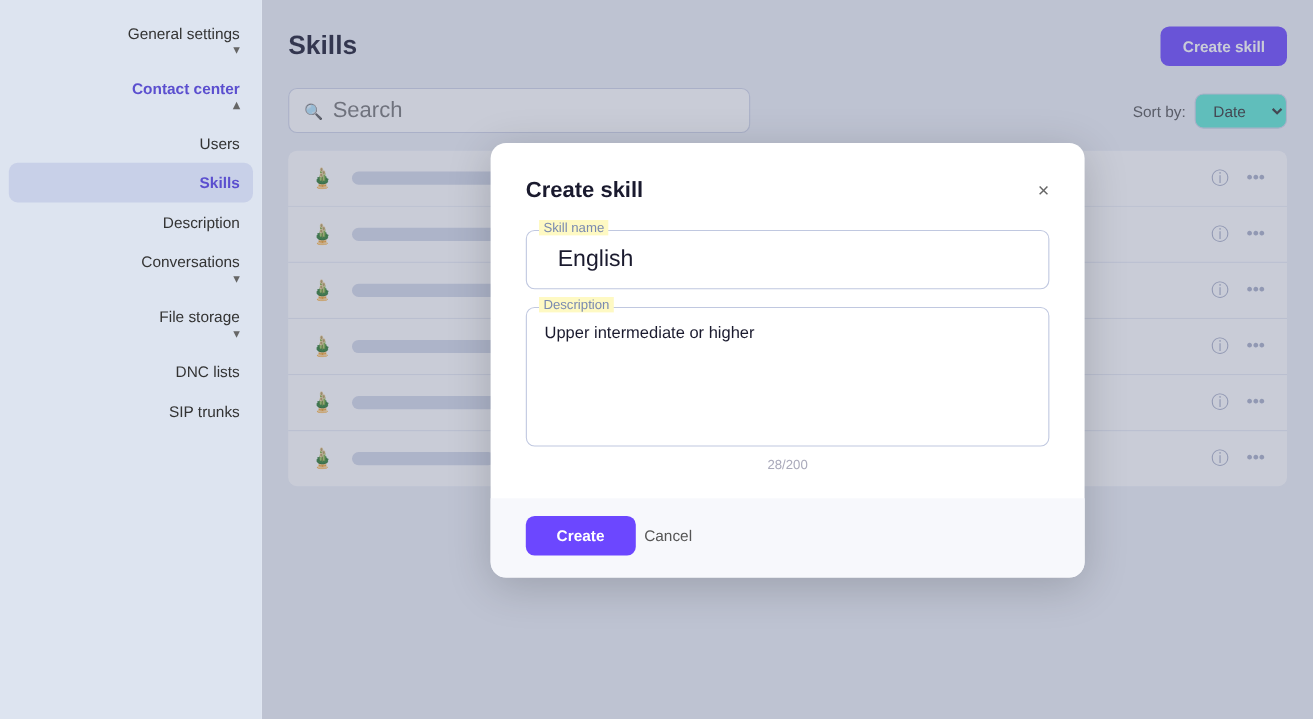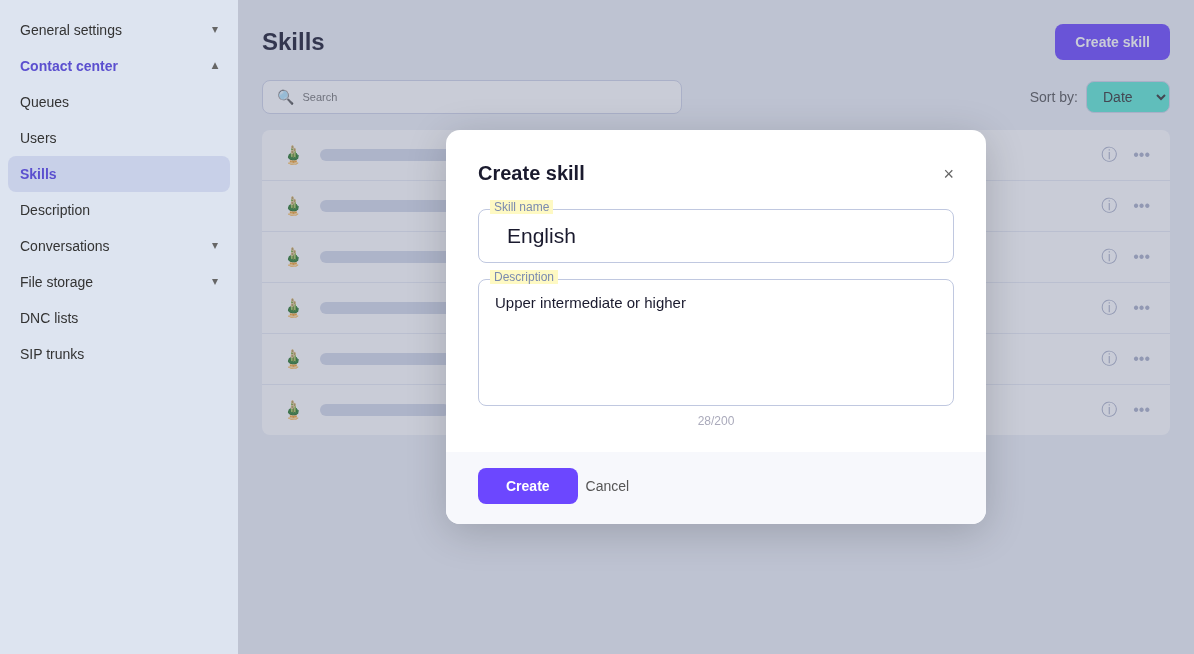--- a/index.html
+++ b/index.html
@@ -8,26 +8,27 @@
     
     .sidebar {
       width: 238px;
       background: #dde4f0;
       height: 100%;
       padding: 12px 0;
       flex-shrink: 0;
     }
     .sidebar-item {
       display: flex;
-      align-items: flex-start;
+      align-items: flex-end;
       justify-content: space-between;
       padding: 10px 20px;
       cursor: pointer;
       font-size: 14px;
       color: #333;
+      flex-direction: column;
     }
     .sidebar-item.active {
       background: #c8d0e8;
       color: #5b4fcf;
       font-weight: 600;
       border-radius: 8px;
       margin: 0 8px;
       padding: 10px 12px;
     }
     .sidebar-item.section {
@@ -81,21 +82,21 @@
       background: #fff;
       border: 1px solid #d0d5e8;
       border-radius: 8px;
       padding: 8px 14px;
       width: 420px;
       gap: 8px;
     }
     .search-wrapper input {
       border: none;
       outline: none;
-      font-size: 11px;
+      font-size: 20px;
       color: #333;
       flex: 1;
       background: transparent;
     }
     .search-icon { color: #999; font-size: 14px; }
     .sort-row {
       display: flex;
       align-items: center;
       gap: 8px;
       font-size: 14px;
@@ -251,23 +252,20 @@
 <nav class="sidebar">
   <div class="sidebar-item">
     <span>General settings</span>
     <span class="chevron-icon">▾</span>
   </div>
   <div class="sidebar-item section">
     <span>Contact center</span>
     <span class="chevron-icon">▴</span>
   </div>
   <div class="sidebar-item">
-    <span>Queues</span>
-  </div>
-  <div class="sidebar-item">
     <span>Users</span>
   </div>
   <div class="sidebar-item active">
     <span>Skills</span>
   </div>
   <div class="sidebar-item">
     <span>Description</span>
   </div>
   <div class="sidebar-item">
     <span>Conversations</span>

